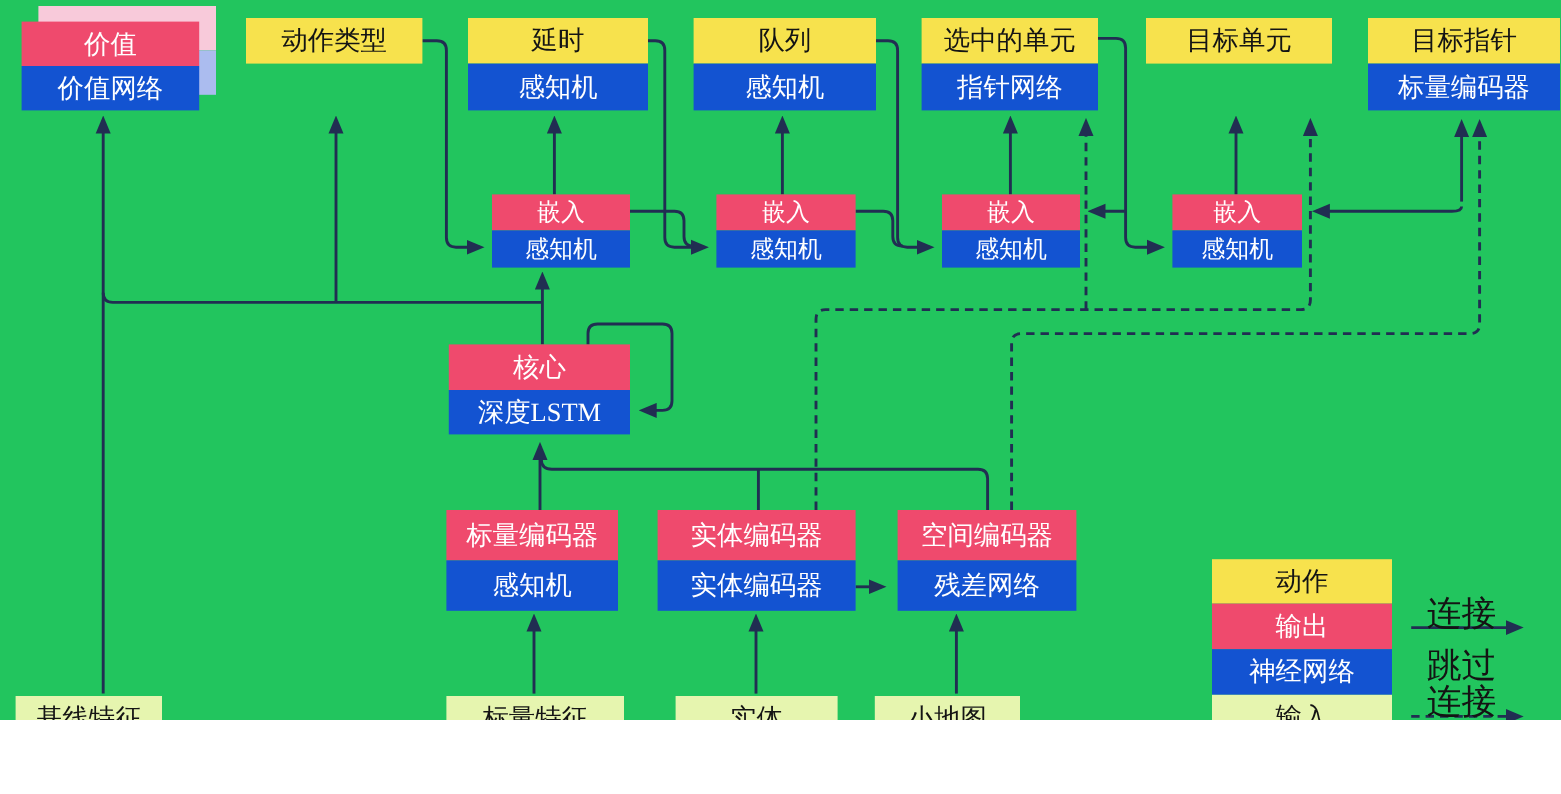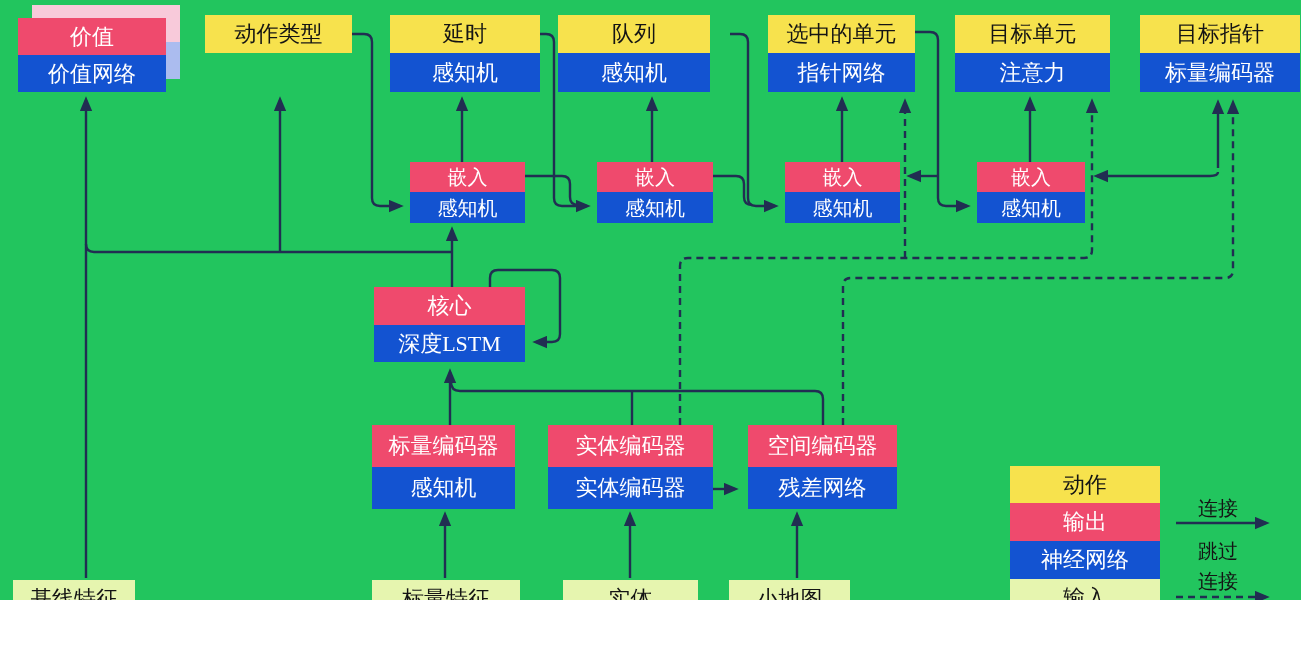--- a/index.html
+++ b/index.html
@@ -8,21 +8,21 @@
   #wires{position:absolute;left:0;top:0;z-index:1;}
   .node{position:absolute;z-index:2;text-align:center;}
   .row{display:flex;align-items:center;justify-content:center;font-size:22px;line-height:1;}
   .row.small{font-size:20px;}
   .yellow{background:#F7E24D;color:#141414;}
   .pink{background:#EF4A6D;color:#ffffff;}
   .blue{background:#1353D1;color:#ffffff;}
   .green{background:#E6F5AF;color:#141414;}
   .shadow-pink{background:#F8CADA;}
   .shadow-blue{background:#ABBCEF;}
-  .legend-label{position:absolute;z-index:2;font-size:20px;color:#141414;text-align:center;line-height:1.1;}
+  .legend-label{position:absolute;z-index:2;font-size:29px;color:#141414;text-align:center;line-height:1.1;}
 </style>
 </head>
 <body>
 
 <div id="stage">
 
   <svg id="wires" width="1301" height="662" viewBox="0 0 1301 662">
     <defs>
       <marker id="ah" markerUnits="userSpaceOnUse" markerWidth="15" markerHeight="13" refX="9" refY="5" orient="auto" viewBox="0 0 12 10">
         <path d="M0 0 L12 5 L0 10 Z" fill="#212E52"></path>
@@ -79,33 +79,32 @@
 
   <div class="node" style="left:205px;top:15px;width:147px;">
     <div class="row yellow" style="height:38px;">动作类型</div>
   </div>
 
   <div class="node" style="left:390px;top:15px;width:150px;">
     <div class="row yellow" style="height:38px;">延时</div>
     <div class="row blue" style="height:39px;">感知机</div>
   </div>
 
-  <div class="node" style="left:558px;top:15px;width:152px;border-radius:27px;">
+  <div class="node" style="left:578px;top:15px;width:152px;border-radius:27px;">
     <div class="row yellow" style="height:38px;">队列</div>
     <div class="row blue" style="height:39px;">感知机</div>
   </div>
 
   <div class="node" style="left:768px;top:15px;width:147px;">
     <div class="row yellow" style="height:38px;">选中的单元</div>
     <div class="row blue" style="height:39px;">指针网络</div>
   </div>
 
   <div class="node" style="left:955px;top:15px;width:155px;">
     <div class="row yellow" style="height:38px;">目标单元</div>
-    <div class="row blue" style="height:39px;">注意力</div>
   </div>
 
   <div class="node" style="left:1140px;top:15px;width:160px;">
     <div class="row yellow" style="height:38px;">目标指针</div>
     <div class="row blue" style="height:39px;">标量编码器</div>
   </div>
 
   <div class="node" style="left:410px;top:162px;width:115px;">
     <div class="row pink small" style="height:30px;">嵌入</div>
     <div class="row blue small" style="height:31px;">感知机</div>

